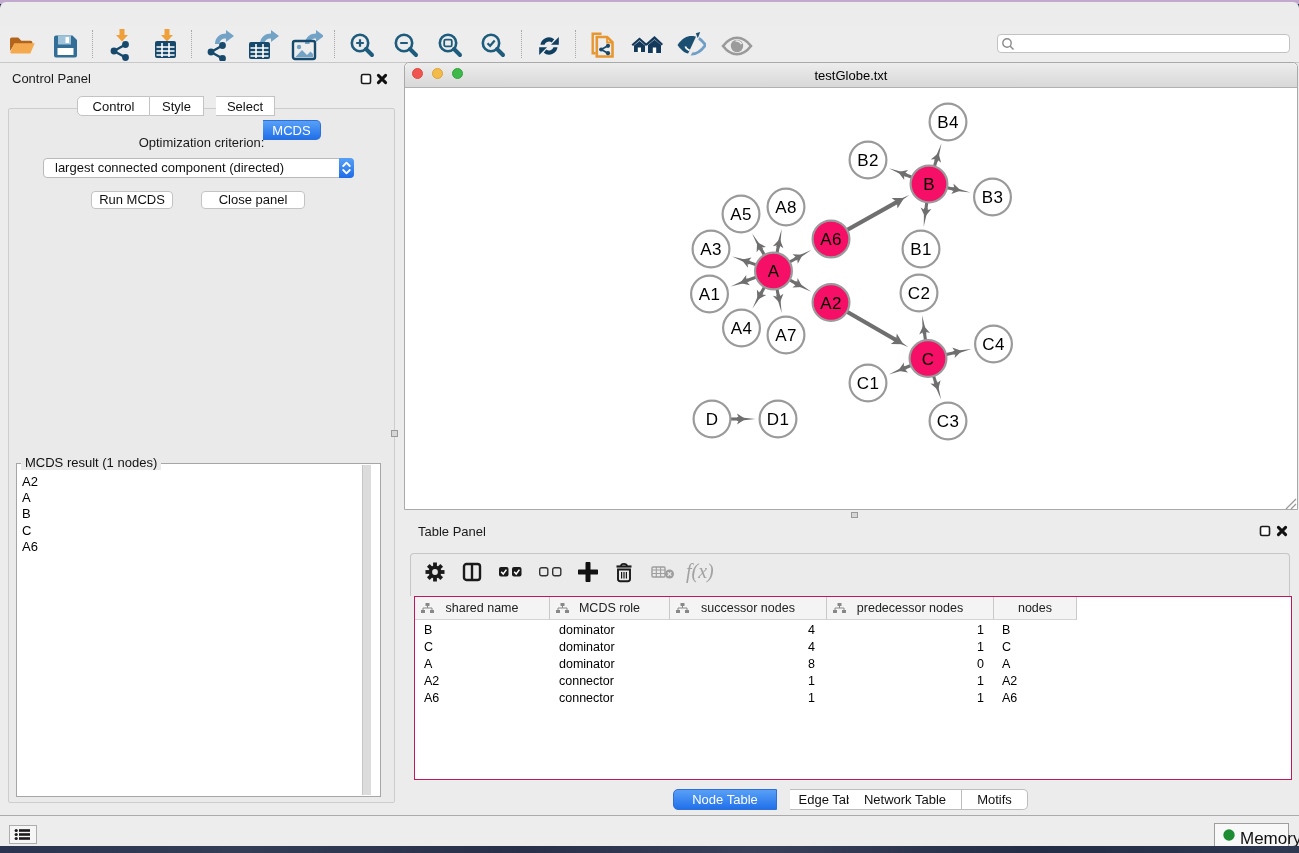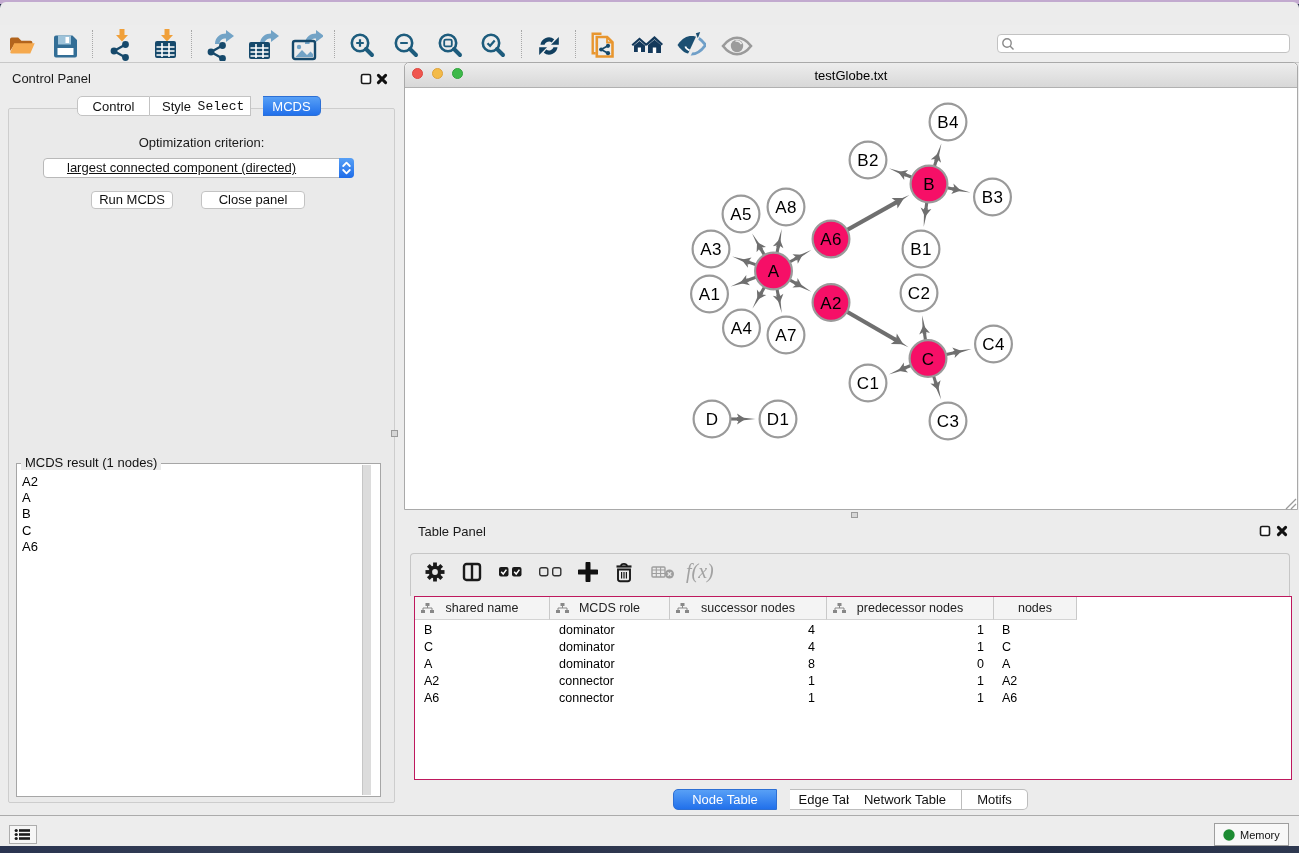--- a/index.html
+++ b/index.html
@@ -11,23 +11,23 @@
 #title { left:0; top:4px; width:1299px; text-align:center; font-size:13px; color:#3c3c3c; }
 .tl { width:12px; height:12px; border-radius:50%; top:5px; }
 #toolbar { left:0; top:23px; width:1299px; height:38px; background:#ededed; border-bottom:1px solid #c8c8c8; }
 .sep { top:5px; width:0px; height:28px; border-left:1px dotted #a8a8a8; }
 #searchbox { left:997px; top:9px; width:293px; height:19px; background:#fff; border:1px solid #c2c2c2; border-radius:4px; }
 
 #cp { left:0; top:61px; width:404px; height:754px; background:#ececec; }
 #cpTitle { left:12px; top:8px; font-size:13px; color:#1a1a1a; }
 #cpBox { left:8px; top:45px; width:387px; height:695px; background:#eaeaea; border:1px solid #cdcdcd; border-radius:2px; }
 .tabseg { top:33px; height:20px; font-size:13px; color:#111; text-align:center; line-height:19px; background:#fff; border:1px solid #c3c3c3; }
-.tabsel { background:linear-gradient(#58a0f6,#2170eb); color:#fff; border-color:#2d6fd4; }
+.tabsel { background:linear-gradient(#58a0f6,#2170eb); color:#fff; border-color:#2d6fd4;margin-top:24px; }
 #optLabel { left:8px; top:72px; width:387px; text-align:center; font-size:13px; color:#1a1a1a; }
-#combo { left:43px; top:95px; width:311px; height:20px; background:#fff; border:1px solid #b9b9b9; border-radius:4px; font-size:13px; color:#111; line-height:18px; padding-left:23px;text-decoration:underline; }
+#combo { left:43px; top:95px; width:311px; height:20px; background:#fff; border:1px solid #b9b9b9; border-radius:4px; font-size:13px; color:#111; line-height:18px; padding-left:11px; }
 #comboBtn { left:339px; top:95px; width:15px; height:20px; background:linear-gradient(#57a0f6,#1e6ce9); border-radius:0 4px 4px 0; }
 .btn { top:128px; height:18px; background:#fff; border:1px solid #c3c3c3; border-radius:4px; font-size:13px; color:#111; text-align:center; line-height:16px; }
 #grp { left:16px; top:400px; width:365px; height:334px; border:1px solid #a6a6a6; background:#fff; }
 #grpLabel { left:21px; top:392px; background:#eaeaea; padding:0 4px; font-size:13px; color:#111; }
 .li { left:22px; font-size:13px; color:#000; }
 #cpScroll { left:362px; top:402px; width:9px; height:330px; background:#dcdcdc; border-left:1px solid #c6c6c6; }
 #vHandle { left:391px; top:369px; width:7px; height:7px; background:#d6d6d6; border:1px solid #9a9a9a; }
 
 #nw { left:404px; top:60px; width:894px; height:448px; background:#fff; border:1px solid #a9a9a9; border-radius:5px 5px 0 0; }
 #nwTitle { left:0; top:0; width:892px; height:25px; background:linear-gradient(#ededed,#d8d8d8); border-bottom:1px solid #b1b1b1; border-radius:5px 5px 0 0; }
@@ -37,21 +37,21 @@
 #tpTitle { left:14px; top:14px; font-size:13px; color:#1a1a1a; }
 #tbBox { left:6px; top:43px; width:880px; height:43px; background:#ebebeb; border:1px solid #c6c6c6; border-bottom:none; border-radius:4px 4px 0 0; }
 #tabBox { left:10px; top:86px; width:878px; height:184px; background:#fff; border:1px solid #be185d; }
 .hcell { top:0px; height:23px; background:#f4f4f4; border-right:1px solid #c9c9c9; border-bottom:1px solid #d4d4d4; font-size:12.5px; color:#222; text-align:center; line-height:23px; }
 .trow { font-size:12.5px; color:#000; }
 .btab { top:279px; height:21px; background:#fff; border:1px solid #bdbdbd; font-size:13px; color:#111; text-align:center; line-height:20px; }
 .btabsel { background:linear-gradient(#58a0f6,#2170eb); color:#fff; border-color:#2d6fd4; }
 
 #sb { left:0; top:813px; width:1299px; height:31px; background:#ededed; border-top:1px solid #ababab; }
 #listBtn { left:9px; top:9px; width:28px; height:19px; background:#f6f6f6; border:1px solid #adadad; }
-#memBtn { left:1214px; top:7px; width:75px; height:23px; background:#f8f8f8; border:1px solid #9e9e9e; font-size:11px; color:#111; }
+#memBtn { left:1214px; top:7px; width:75px; height:30px; background:#f8f8f8; border:1px solid #9e9e9e; font-size:17px; color:#111; }
 </style></head><body>
 <div id="app">
 <div class="abs" id="deskTop"></div>
 <div class="abs" id="win">
 <div class="abs" id="toolbar">
         <div class="abs sep" style="left:92px"></div>
         <div class="abs sep" style="left:191px"></div>
         <div class="abs sep" style="left:334px"></div>
         <div class="abs sep" style="left:521px"></div>
         <div class="abs sep" style="left:575px"></div>
@@ -213,21 +213,21 @@
         <div class="abs" id="cpTitle">Control Panel</div>
         <svg class="abs" style="left:360px; top:10px" width="12" height="12" viewBox="0 0 12 12">
 <rect x="1.5" y="1.5" width="9" height="9" rx="1.5" fill="#fff" stroke="#1a1a1a" stroke-width="1.6"></rect>
         </svg>
         <svg class="abs" style="left:376px; top:10px" width="12" height="12" viewBox="0 0 12 12">
 <path d="M2.4 2.4 L9.6 9.6 M9.6 2.4 L2.4 9.6" stroke="#111" stroke-width="3" stroke-linecap="round"></path>
         </svg>
         <div class="abs" id="cpBox"></div>
         <div class="abs tabseg" style="left:77px; width:73px; border-radius:5px 0 0 5px;">Control</div>
         <div class="abs tabseg" style="left:150px; width:54px; border-left:none;">Style</div>
-        <div class="abs tabseg" style="left:192px; width:59px; border-left:none;font-family:Liberation Mono, monospace;">Select</div>
+        <div class="abs tabseg" style="left:216px; width:59px; border-left:none;">Select</div>
         <div class="abs tabseg tabsel" style="left:263px; width:58px; border-radius:0 5px 5px 0;border-left:none;">MCDS</div>
         <div class="abs" id="optLabel">Optimization criterion:</div>
         <div class="abs" id="combo">largest connected component (directed)</div>
         <div class="abs" id="comboBtn"><svg width="15" height="20" viewBox="0 0 15 20">
 <path d="M4.2 8 L7.5 4.6 L10.8 8" fill="none" stroke="#fff" stroke-width="1.8" stroke-linecap="round" stroke-linejoin="round"></path>
 <path d="M4.2 12 L7.5 15.4 L10.8 12" fill="none" stroke="#fff" stroke-width="1.8" stroke-linecap="round" stroke-linejoin="round"></path>
           </svg></div>
         <div class="abs btn" style="left:91px; width:82px;">Run MCDS</div>
         <div class="abs btn" style="left:201px; width:104px;">Close panel</div>
         <div class="abs" id="grp"></div>

